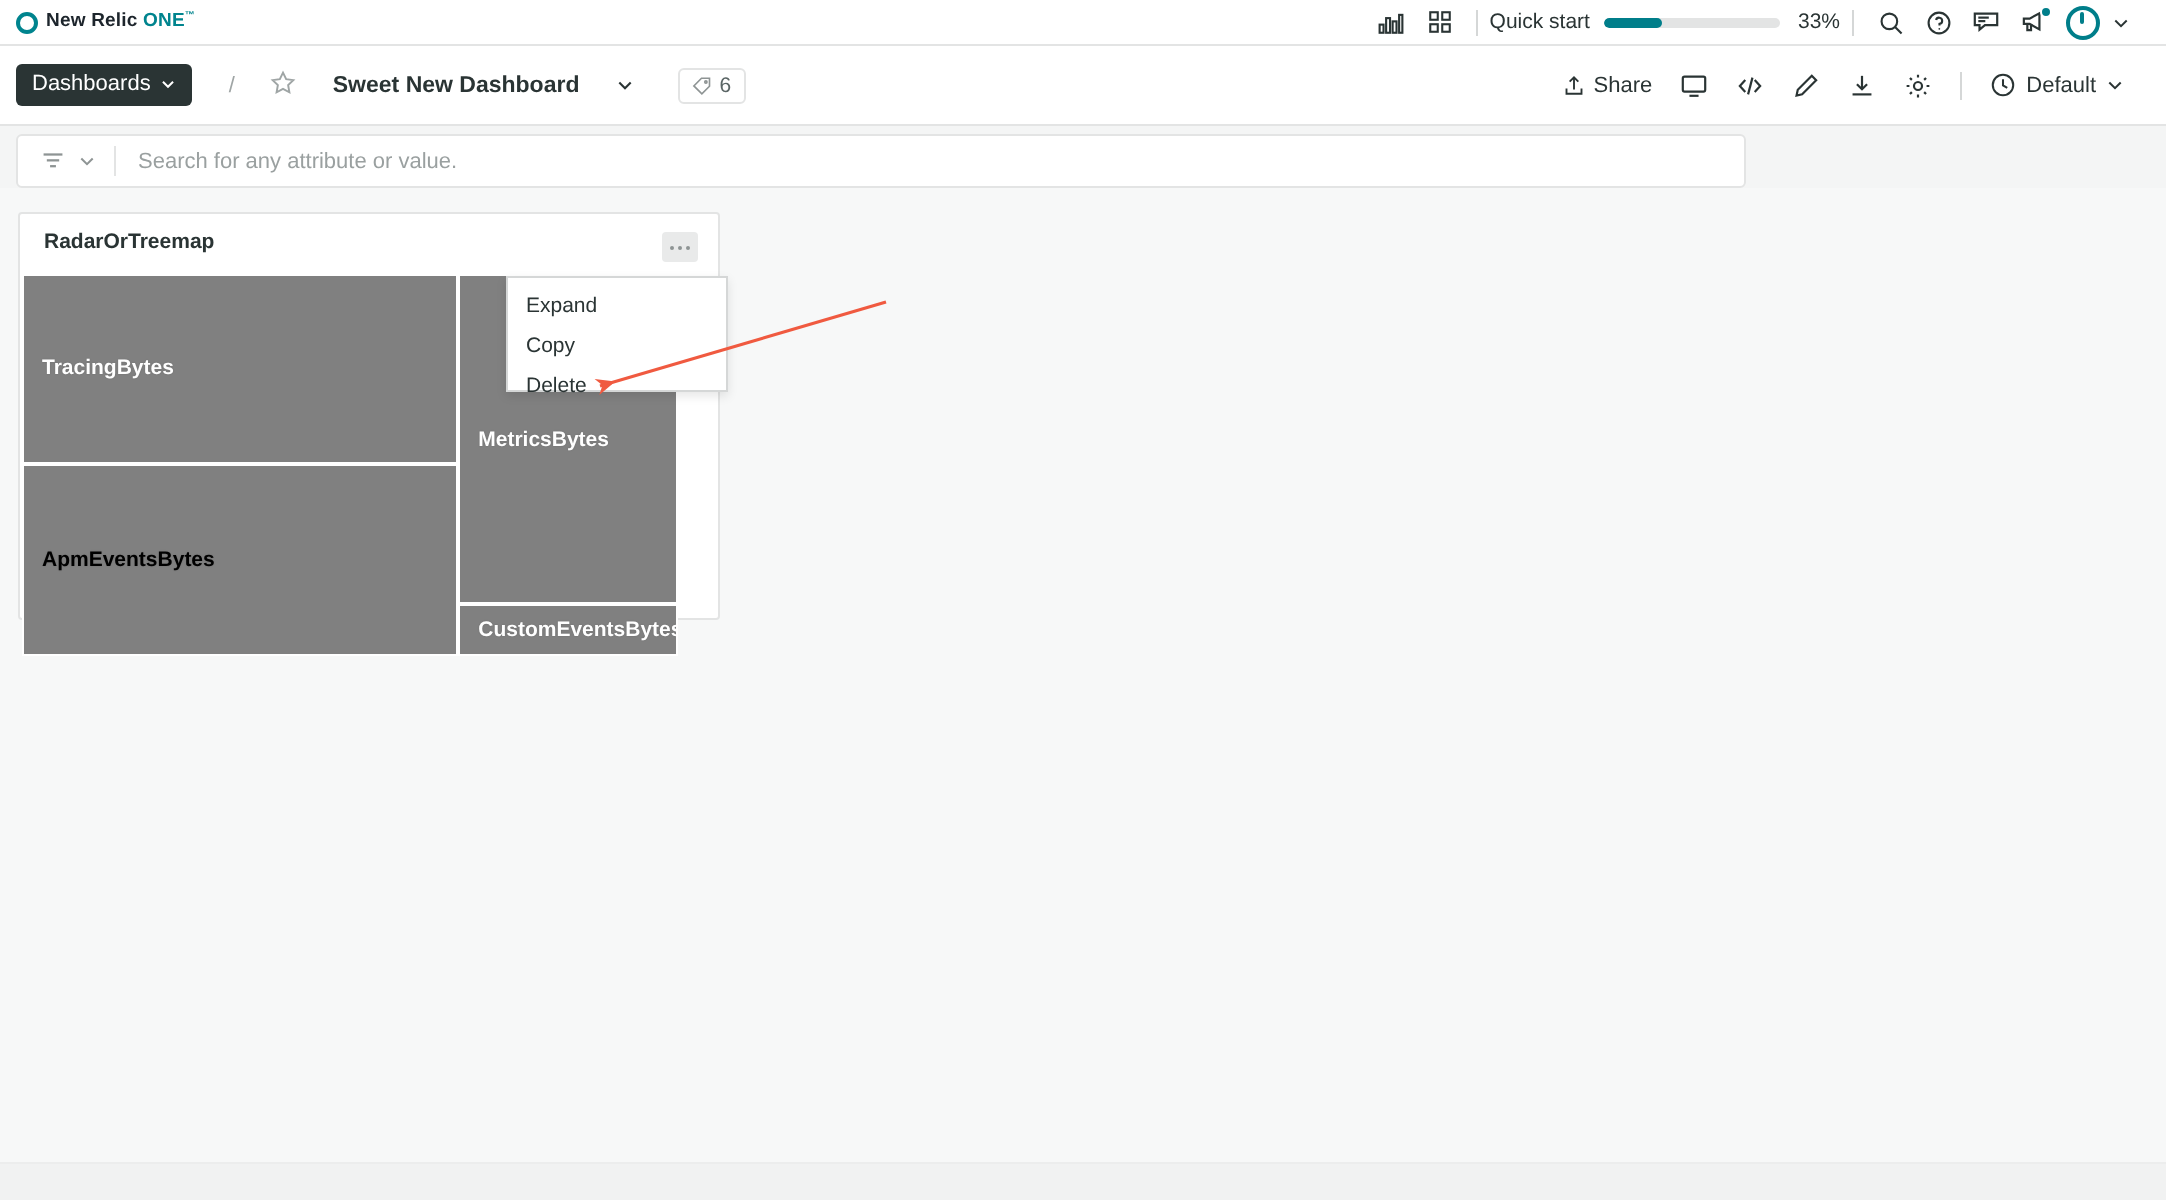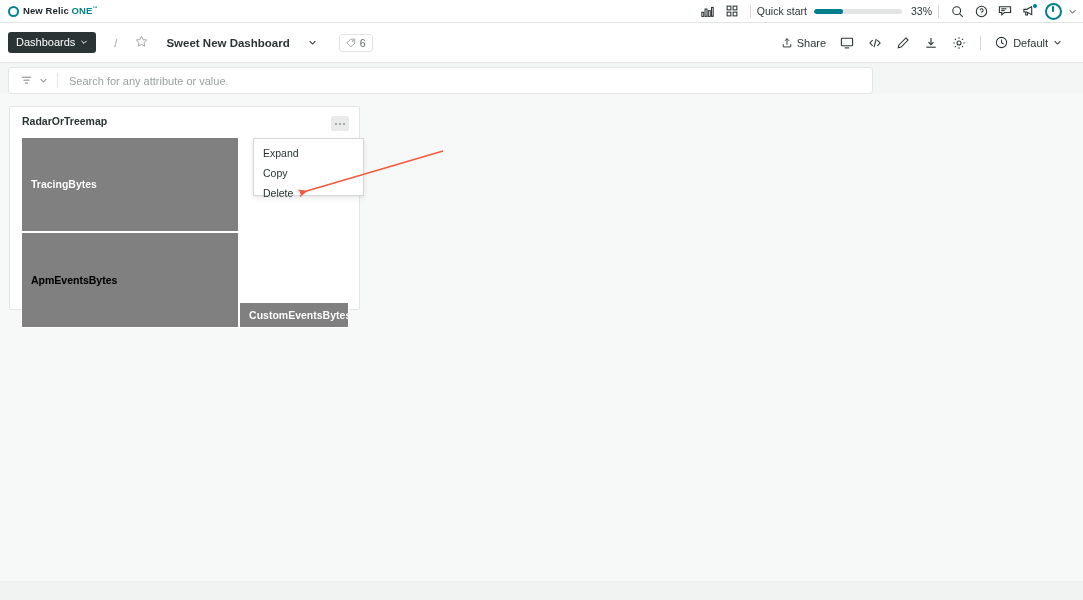--- a/index.html
+++ b/index.html
@@ -28,21 +28,21 @@
   }
   .brand-text {
     font-size: 9.5px; font-weight: bold; color: #1d252c;
     letter-spacing: .1px;
   }
   .brand-one { color: #00848e; font-weight: bold; }
   .brand-tm { font-size: 5px; vertical-align: super; color: #00848e; }
 
   .topbar-right {
     margin-left: auto; display: flex; align-items: center;
-    gap: 0px; padding-right: 4px; height: 100%;
+    gap: 0px; padding-right: 16px; height: 100%;
   }
   .tb-icon {
     width: 24px; height: 23px;
     display: flex; align-items: center; justify-content: center;
     color: #2a3434;
   }
   .tb-sep {
     width: 1px; height: 13px; background: #d5d7d7; margin: 0 6px;
   }
   .qs-label { font-size: 10.5px; color: #2a3434; margin-right: 7px; }
@@ -154,21 +154,21 @@
     display: flex; align-items: center; justify-content: center;
     gap: 2px; cursor: pointer;
   }
   .card-menu-btn i {
     width: 2px; height: 2px; border-radius: 50%;
     background: #8e9494; display: block;
   }
 
   
   .treemap {
-    position: absolute; left: 11px; top: 30px;
+    position: absolute; left: 1px; top: 30px;
     width: 328px; height: 191px;
     background: #ffffff;
   }
   .tile {
     position: absolute;
     background: #808080;
     border: 1px solid #ffffff;
     color: #ffffff;
     display: flex; align-items: center;
     overflow: hidden;
@@ -428,20 +428,23 @@
     <i></i>
   </div>
 
   <div class="treemap" id="treemap">
       <div class="tile" style="left: 0%; top: 0%; width: 66.5%; height: 49.5%; background: rgb(128, 128, 128); color: rgb(255, 255, 255);">
         <span>TracingBytes</span>
       </div>
       <div class="tile" style="left: 0%; top: 49.5%; width: 66.5%; height: 50.5%; background: rgb(128, 128, 128); color: #000000;">
         <span>ApmEventsBytes</span>
       </div>
+      <div class="tile" style="left: 66.5%; top: 0%; width: 33.5%; height: 86.5%; background: rgb(128, 128, 128); color: rgb(255, 255, 255);">
+        <span>MetricsBytes</span>
+      </div>
       <div class="tile" style="left: 66.5%; top: 86.5%; width: 33.5%; height: 13.5%; background: rgb(128, 128, 128); color: rgb(255, 255, 255);">
         <span>CustomEventsBytes</span>
       </div>
     </div>
 </div>
 
 <div class="ctxmenu" id="ctxmenu">
     <div class="ctxitem">Expand</div>
     <div class="ctxitem">Copy</div>
     <div class="ctxitem">Delete</div>

